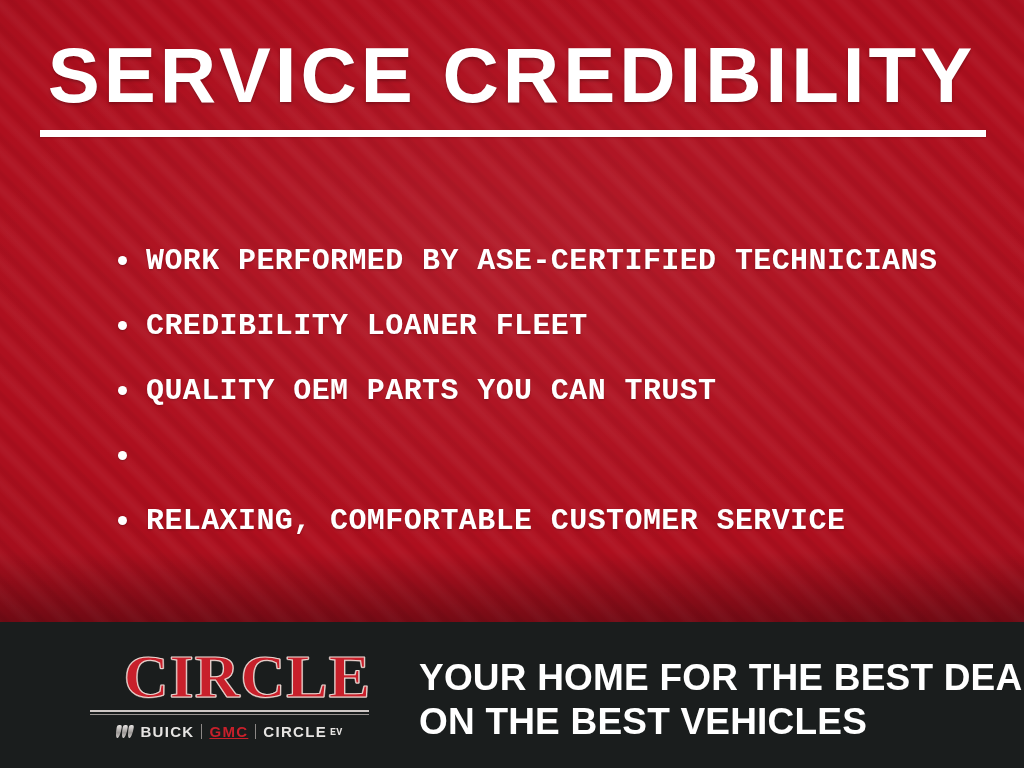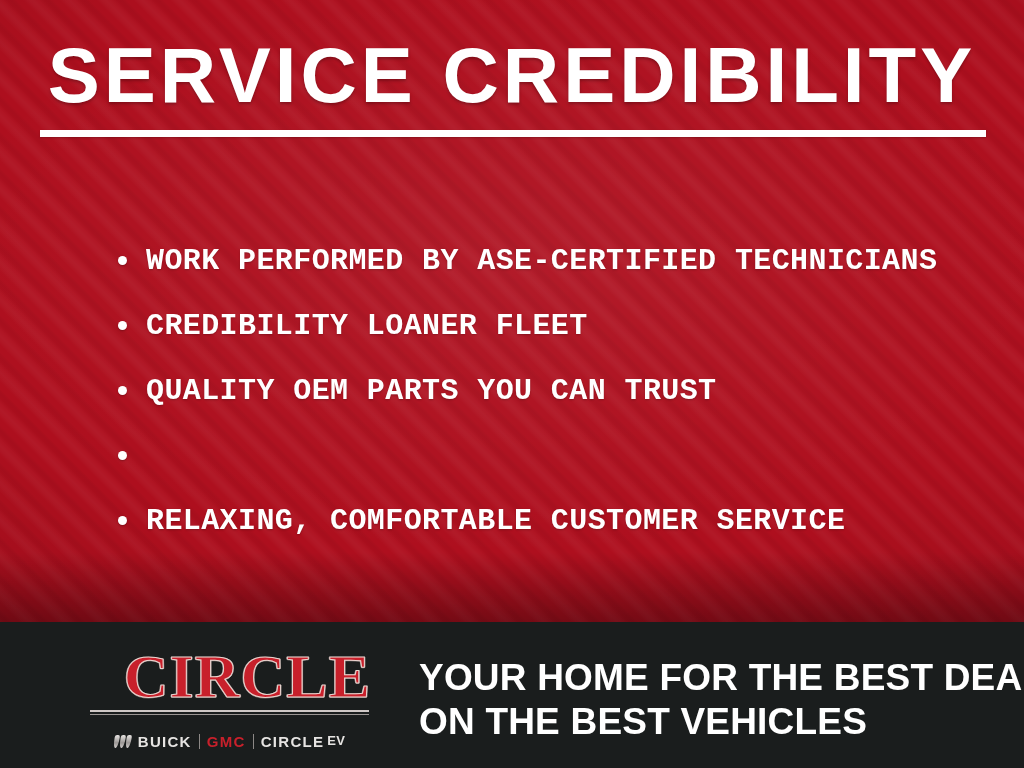--- a/index.html
+++ b/index.html
@@ -167,21 +167,21 @@
     height: 2px;
     background: #cfc8c6;
     margin: 0 2px;
   }
   .logo-rule.thin {
     height: 1px;
     background: #9b9593;
     margin-top: 2px;
   }
   .brand-bar {
-    margin-top: 16px;
+    margin-top: 7px;
     display: flex;
     align-items: center;
     justify-content: center;
     gap: 7px;
     padding: 2px 0;
   }
   .tri-shield {
     display: flex;
     align-items: flex-end;
     gap: 1px;
@@ -197,30 +197,31 @@
   .brand-name {
     font-family: "Liberation Sans Narrow", "Liberation Sans", sans-serif;
     font-weight: bold;
     font-size: 15px;
     letter-spacing: 1.3px;
     color: #e6e4e2;
     line-height: 1;
   }
   .brand-name.gmc {
     color: #c8202b;
+    text-decoration: underline;
   }
   .brand-sep {
     width: 1px;
     height: 15px;
     background: #8c8886;
   }
   .brand-ev {
-    font-family: Liberation Sans, sans-serif;
-    font-weight: bold;
-    font-size: 13px;
+    font-family: Liberation Mono, monospace;
+    font-weight: bold;
+    font-size: 10px;
     letter-spacing: 0.3px;
     color: #e6e4e2;
     align-self: flex-end;
     padding-bottom: 1px;
     margin-left: -4px;
   }
 
   
   .tagline {
     margin-left: 48px;

